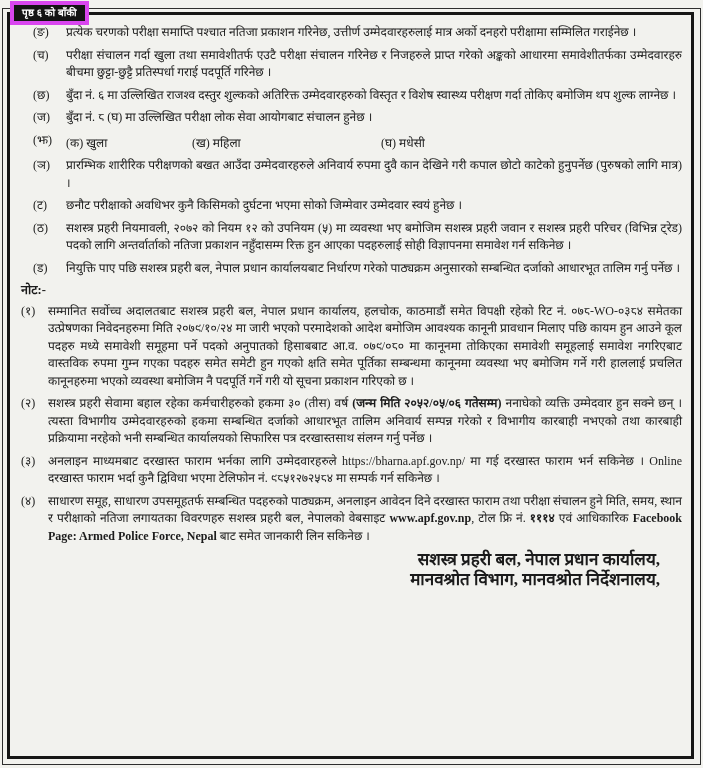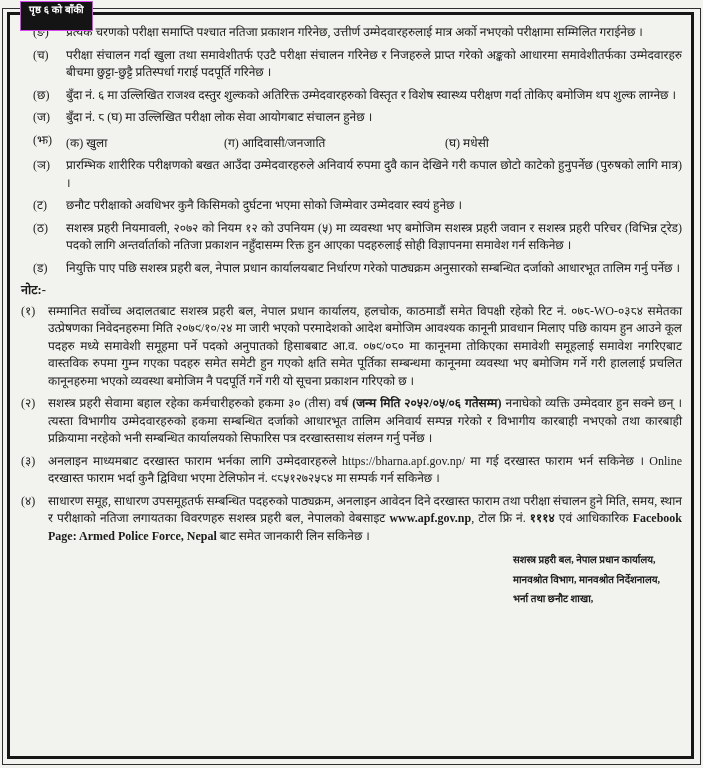--- a/index.html
+++ b/index.html
@@ -14,93 +14,92 @@
   .outer-line {
     position:absolute; left:2px; top:8px; right:2px; bottom:3px;
     border:1px solid #2e2e2e;
   }
   .doc {
     position:absolute; left:7px; top:12px; right:9px; bottom:9px;
     border:3px solid #161616;
     background:#f2f2ee;
   }
   .page-tag {
-    position:absolute; top:1px; left:20px; z-index:5;
+    position:absolute; top:1px; left:10px; z-index:5;
     background:#141414; color:#fdfdfd;
     font-size:10px; font-weight:bold; line-height:13px;
-    padding:1px 8px 14px 8px;
-    border:1px solid #d946ef;
+    padding:1px 8px 2px 8px;
+    border:4px solid #d946ef;
     letter-spacing:.2px;
     white-space:nowrap;
   }
   .content {
     position:absolute; inset:0;
     padding:9px 9px 4px 11px;
     overflow:hidden;
     font-size:12px; line-height:17.5px;
   }
   
   .clauses { margin-left:12px; }
   .clause { display:flex; margin-bottom:5px; }
   .clause .clabel { width:33px; flex:0 0 33px; }
   .clause .ctext { flex:1; text-align:justify; }
   .sub-grid {
     display:grid;
     grid-template-columns:126px 189px 184px 1fr;
     column-gap:0; row-gap:2px;
     margin-top:3px;
-    gap:32px;
   }
   
   .note-heading { font-weight:bold; font-size:12.5px; margin:2px 0 3px 0; }
   .note { display:flex; margin-bottom:5px; }
   .note .nlabel { width:27px; flex:0 0 27px; }
   .note .ntext { flex:1; text-align:justify; }
   .b { font-weight:bold; }
   .latin { font-family:"Liberation Serif","DejaVu Serif",serif; }
   
   .signature {
     width:fit-content;
     margin:2px 22px 0 auto;
-    text-align:left;
+    text-align:right;
     font-weight:bold;
-    font-size:10px; line-height:19.5px;
+    font-size:17px; line-height:19.5px;
   }
 </style>
 </head>
 <body>
 
 <div class="outer-line"></div>
 
 <div class="doc">
   <div class="content">
 
     <div class="clauses">
       <div class="clause">
         <span class="clabel">(ङ)</span>
-        <div class="ctext">प्रत्येक चरणको परीक्षा समाप्ति पश्चात नतिजा प्रकाशन गरिनेछ, उत्तीर्ण उम्मेदवारहरुलाई मात्र अर्को नभएको परीक्षामा सम्मिलित गराईनेछ ।</div>
+        <div class="ctext">प्रत्येक चरणको परीक्षा समाप्ति पश्चात नतिजा प्रकाशन गरिनेछ, उत्तीर्ण उम्मेदवारहरुलाई मात्र अर्को दनहरो परीक्षामा सम्मिलित गराईनेछ ।</div>
       </div>
       <div class="clause">
         <span class="clabel">(च)</span>
         <div class="ctext">परीक्षा संचालन गर्दा खुला तथा समावेशीतर्फ एउटै परीक्षा संचालन गरिनेछ र निजहरुले प्राप्त गरेको अङ्कको आधारमा समावेशीतर्फका उम्मेदवारहरु बीचमा छुट्टा-छुट्टै प्रतिस्पर्धा गराई पदपूर्ति गरिनेछ ।</div>
       </div>
       <div class="clause">
         <span class="clabel">(छ)</span>
         <div class="ctext">बुँदा नं. ६ मा उल्लिखित राजश्व दस्तुर शुल्कको अतिरिक्त उम्मेदवारहरुको विस्तृत र विशेष स्वास्थ्य परीक्षण गर्दा तोकिए बमोजिम थप शुल्क लाग्नेछ ।</div>
       </div>
       <div class="clause">
         <span class="clabel">(ज)</span>
         <div class="ctext">बुँदा नं. ८ (घ) मा उल्लिखित परीक्षा लोक सेवा आयोगबाट संचालन हुनेछ ।</div>
       </div>
       <div class="clause">
         <span class="clabel">(झ)</span>
         <div class="ctext">
           <div class="sub-grid">
             <span>(क) खुला</span>
-            <span>(ग) आदिवासी/जनजाति</span>
+            <span>(ख) महिला</span>
             <span>(घ) मधेसी</span>
           </div>
         </div>
       </div>
       <div class="clause">
         <span class="clabel">(ञ)</span>
         <div class="ctext">प्रारम्भिक शारीरिक परीक्षणको बखत आउँदा उम्मेदवारहरुले अनिवार्य रुपमा दुवै कान देखिने गरी कपाल छोटो काटेको हुनुपर्नेछ (पुरुषको लागि मात्र) ।</div>
       </div>
       <div class="clause">
         <span class="clabel">(ट)</span>
@@ -133,19 +132,18 @@
       </div>
       <div class="note">
         <span class="nlabel">(४)</span>
         <div class="ntext"><span>साधारण समूह, साधारण उपसमूहतर्फ सम्बन्धित पदहरुको पाठ्यक्रम, अनलाइन आवेदन दिने दरखास्त फाराम तथा परीक्षा संचालन हुने मिति, समय, स्थान र परीक्षाको नतिजा लगायतका विवरणहरु सशस्त्र प्रहरी बल, नेपालको वेबसाइट </span><span class="b latin">www.apf.gov.np</span><span>, टोल फ्रि नं. </span><span class="b">१११४</span><span> एवं आधिकारिक </span><span class="b latin">Facebook Page: Armed Police Force, Nepal</span><span> बाट समेत जानकारी लिन सकिनेछ ।</span></div>
       </div>
     </div>
 
     <div class="signature">
       <div>सशस्त्र प्रहरी बल, नेपाल प्रधान कार्यालय,</div>
       <div>मानवश्रोत विभाग, मानवश्रोत निर्देशनालय,</div>
-      <div>भर्ना तथा छनौट शाखा,</div>
     </div>
 
   </div>
 </div>
 
 <div class="page-tag">पृष्ठ ६ को बाँकी</div>
 
 </body></html>

